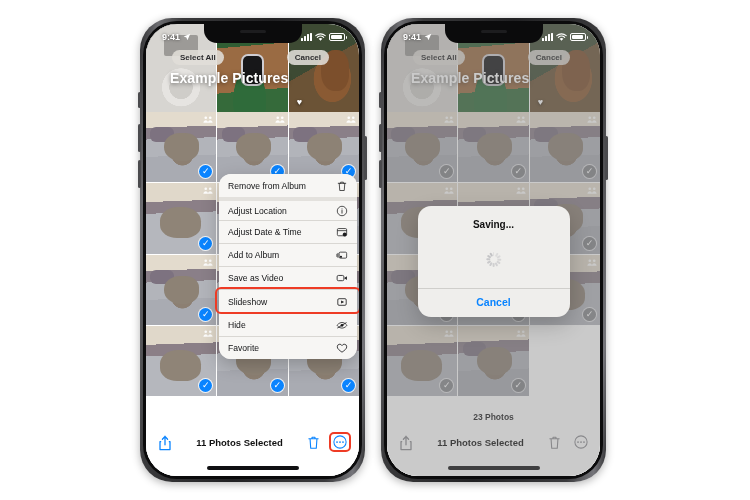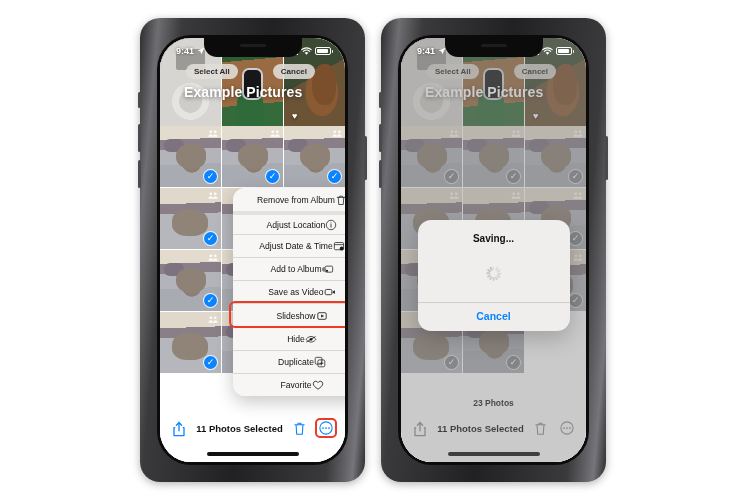--- a/index.html
+++ b/index.html
@@ -9,23 +9,23 @@
     font-family: "Liberation Sans", sans-serif;
     overflow: hidden;
   }
   .stage { position: relative; width: 750px; height: 500px; }
 
   
   .phone {
     position: absolute;
     top: 18px;
     width: 225px; height: 464px;
-    border-radius: 20px;
+    border-radius: 32px;
     background: linear-gradient(95deg,#2b2b2d 0%,#6e6e72 7%,#3a3a3c 16%,#212123 50%,#3a3a3c 85%,#75757a 95%,#2b2b2d 100%);
-    padding: 17px;
+    padding: 3px;
     box-shadow: 0 2px 8px rgba(0,0,0,.30);
   }
   .phone.left  { left: 140px; }
   .phone.right { left: 381px; }
 
   .bezel {
     position: relative;
     width: 100%; height: 100%;
     border-radius: 34px;
     background: #0b0b0c;
@@ -157,21 +157,21 @@
   
   .ctx-wrap { position: absolute; left: 73px; top: 150px; width: 138px; z-index: 30; }
   .ctx {
     background: #f2f1ef;
     border-radius: 12px;
     overflow: hidden;
     box-shadow: 0 6px 18px rgba(0,0,0,.22);
   }
   .ctx-item {
     height: 23.1px; display: flex; align-items: center;
-    justify-content: center; padding: 0 9px;
+    justify-content: space-between; padding: 0 9px;
     font-size: 8.6px; color: #111214;
     background: #f7f6f4;
     position: relative;
   }
   .ctx-item + .ctx-item { border-top: .5px solid #d9d7d3; }
   .ctx-item.group-start { border-top: 4px solid #e3e1dd; }
   .ctx-item .mi-icon { width: 12px; height: 12px; color: #1c1c1e; flex: 0 0 12px;
                        display: flex; align-items: center; justify-content: center; }
   .ctx-highlight {
     position: absolute; left: -4px; right: -4px;
@@ -520,30 +520,20 @@
            <span>Hide</span>
            <span class="mi-icon">
                   <svg viewBox="0 0 16 16" width="12" height="12">
                     <path d="M1.4 8.4S4 4.6 8 4.6s6.6 3.8 6.6 3.8S12 12.2 8 12.2 1.4 8.4 1.4 8.4z" stroke="currentColor" stroke-width="1" fill="none"></path>
                     <circle cx="8" cy="8.4" r="1.9" fill="currentColor"></circle>
                     <path d="M2.2 11.8 13.6 5" stroke="currentColor" stroke-width="1.1" stroke-linecap="round"></path>
                   </svg>
                 </span>
          </div>
               <div class="ctx-item">
-           <span>Duplicate</span>
-           <span class="mi-icon">
-                  <svg viewBox="0 0 16 16" width="12" height="12">
-                    <rect x="1.6" y="1.8" width="9" height="9" rx="1.6" stroke="currentColor" stroke-width="1" fill="none"></rect>
-                    <rect x="5.2" y="5.2" width="9.2" height="9.2" rx="1.8" stroke="currentColor" stroke-width="1" fill="none"></rect>
-                    <path d="M9.8 7.7v4.2M7.7 9.8h4.2" stroke="currentColor" stroke-width="1" stroke-linecap="round"></path>
-                  </svg>
-                </span>
-         </div>
-              <div class="ctx-item">
            <span>Favorite</span>
            <span class="mi-icon">
                   <svg viewBox="0 0 16 16" width="12" height="12">
                     <path d="M8 13.6C4.4 11 1.7 9 1.7 6.4A3.3 3.3 0 0 1 8 4.9a3.3 3.3 0 0 1 6.3 1.5c0 2.6-2.7 4.6-6.3 7.2z" stroke="currentColor" stroke-width="1.1" fill="none" stroke-linejoin="round"></path>
                   </svg>
                 </span>
          </div>
             </div>
           <span class="ctx-highlight" id="ctx-hl" style="top: 113px; height: 27px;"></span>
         </div>

